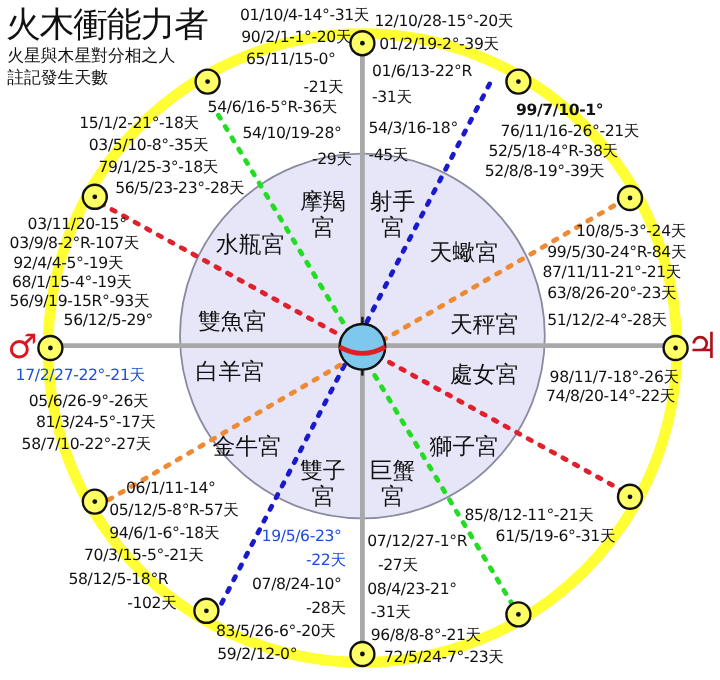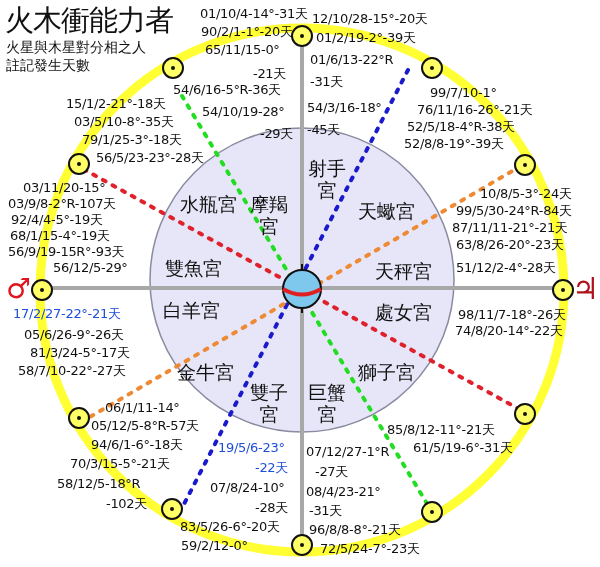--- a/index.html
+++ b/index.html
@@ -67,21 +67,21 @@
   </g>
 </svg>
 
 <div class="title">火木衝能力者</div>
 <div class="subtitle" style="top:39px;">火星與木星對分相之人</div>
 <div class="subtitle" style="top:57px;">註記發生天數</div>
 
 <div class="planet-glyph" style="left:6px; top:276px; color:#e0141e; font-size:28px;">♂</div>
 <div class="planet-glyph" style="left:572px; top:276px; color:#b0101a; font-size:30px;">♃</div>
 
-<div class="zodiac" style="left:250px; top:157px;margin-top:36px;">
+<div class="zodiac" style="left:250px; top:157px;">
     <div>摩羯</div>
     <div>宮</div>
   </div>
 <div class="zodiac" style="left:308px; top:157px;">
     <div>射手</div>
     <div>宮</div>
   </div>
 <div class="zodiac" style="left:180px; top:193px;">水瓶宮</div>
 <div class="zodiac" style="left:358px; top:200px;">天蠍宮</div>
 <div class="zodiac" style="left:165px; top:257px;">雙魚宮</div>
@@ -107,21 +107,21 @@
 <div class="lbl" style="left:202px; top:104px;">54/10/19-28°</div>
 <div class="lbl" style="left:260px; top:126px;">-29天</div>
 
 <div class="lbl" style="left:312px; top:11px;">12/10/28-15°-20天</div>
 <div class="lbl" style="left:316px; top:30px;">01/2/19-2°-39天</div>
 <div class="lbl" style="left:310px; top:52px;">01/6/13-22°R</div>
 <div class="lbl" style="left:310px; top:74px;">-31天</div>
 <div class="lbl" style="left:307px; top:100px;">54/3/16-18°</div>
 <div class="lbl" style="left:307px; top:122px;">-45天</div>
 
-<div class="lbl" style="left:430px; top:85px;">99/7/10-1°</div>
+<div class="lbl" style="left:430px; top:85px;font-weight:bold;">99/7/10-1°</div>
 <div class="lbl" style="left:417px; top:102px;">76/11/16-26°-21天</div>
 <div class="lbl" style="left:407px; top:119px;">52/5/18-4°R-38天</div>
 <div class="lbl" style="left:404px; top:136px;">52/8/8-19°-39天</div>
 
 <div class="lbl" style="left:66px; top:96px;">15/1/2-21°-18天</div>
 <div class="lbl" style="left:74px; top:114px;">03/5/10-8°-35天</div>
 <div class="lbl" style="left:82px; top:132px;">79/1/25-3°-18天</div>
 <div class="lbl" style="left:96px; top:150px;">56/5/23-23°-28天</div>
 
 <div class="lbl" style="left:23px; top:180px;">03/11/20-15°</div>

